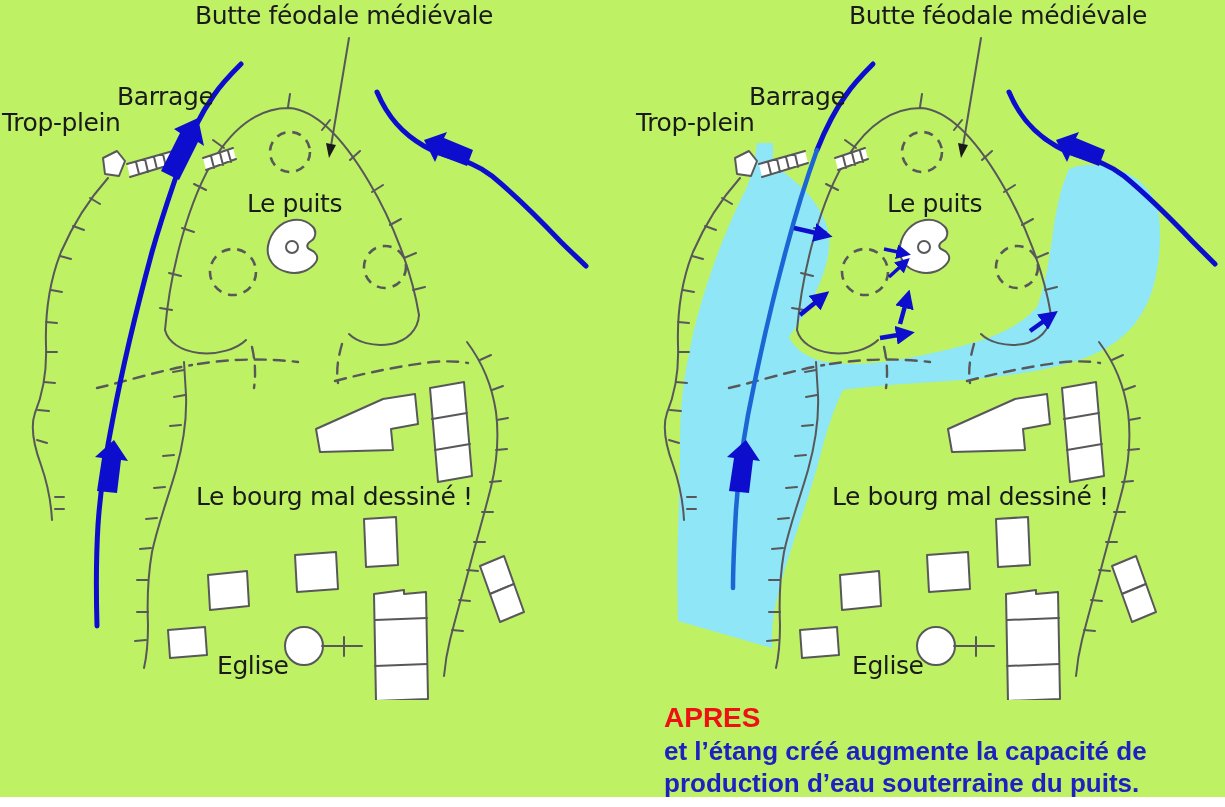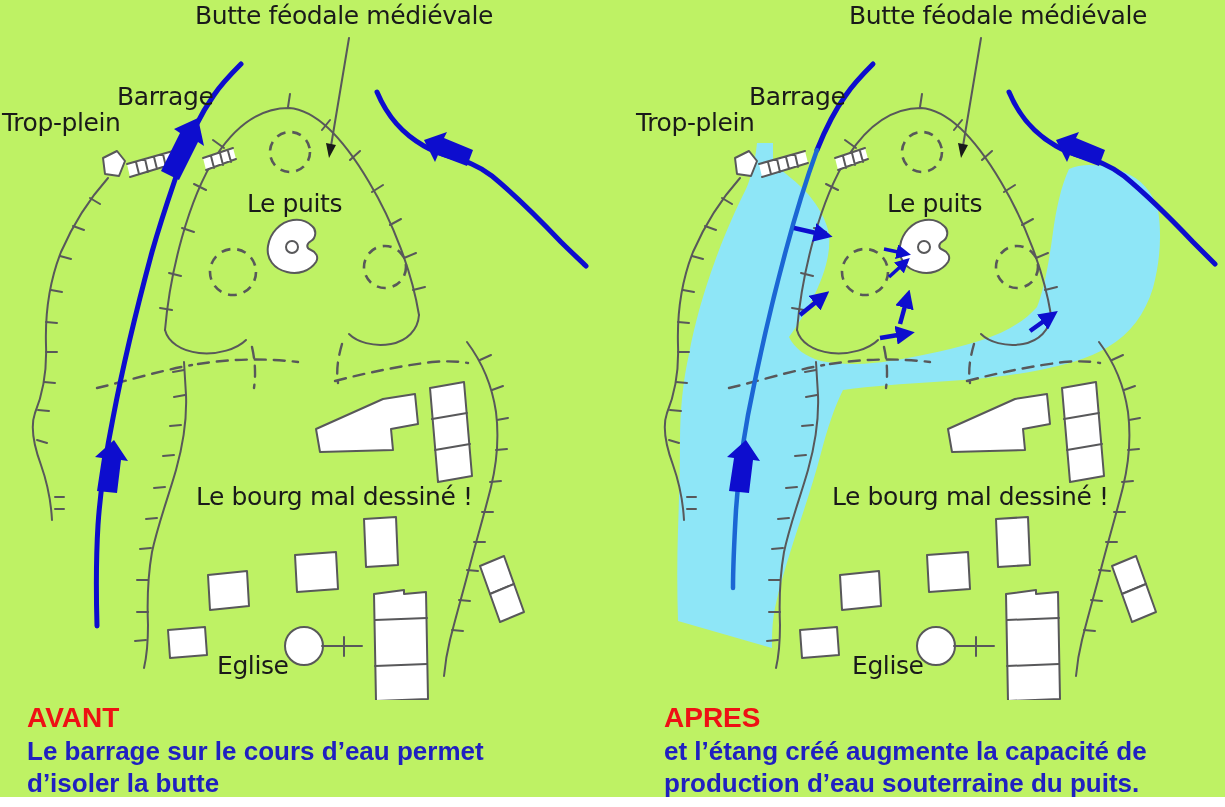--- a/index.html
+++ b/index.html
@@ -168,24 +168,19 @@
   <div class="map-label" style="left:196px;top:482px">Le bourg mal dessiné !</div>
   <div class="map-label" style="left:217px;top:651px">Eglise</div>
 
   <div class="map-label" style="left:849px;top:1px">Butte féodale médiévale</div>
   <div class="map-label" style="left:749px;top:82px">Barrage</div>
   <div class="map-label" style="left:636px;top:108px">Trop-plein</div>
   <div class="map-label" style="left:887px;top:189px">Le puits</div>
   <div class="map-label" style="left:832px;top:482px">Le bourg mal dessiné !</div>
   <div class="map-label" style="left:852px;top:651px">Eglise</div>
 
-  <div id="caption-avant" class="caption">
-    <div class="cap-title">AVANT</div>
-    <div class="cap-line">Le barrage sur le cours d’eau permet</div>
-    <div class="cap-line">d’isoler la butte</div>
-  </div>
   <div id="caption-apres" class="caption">
     <div class="cap-title">APRES</div>
     <div class="cap-line">et l’étang créé augmente la capacité de</div>
     <div class="cap-line">production d’eau souterraine du puits.</div>
   </div>
 
 </div>
 
 </body></html>

